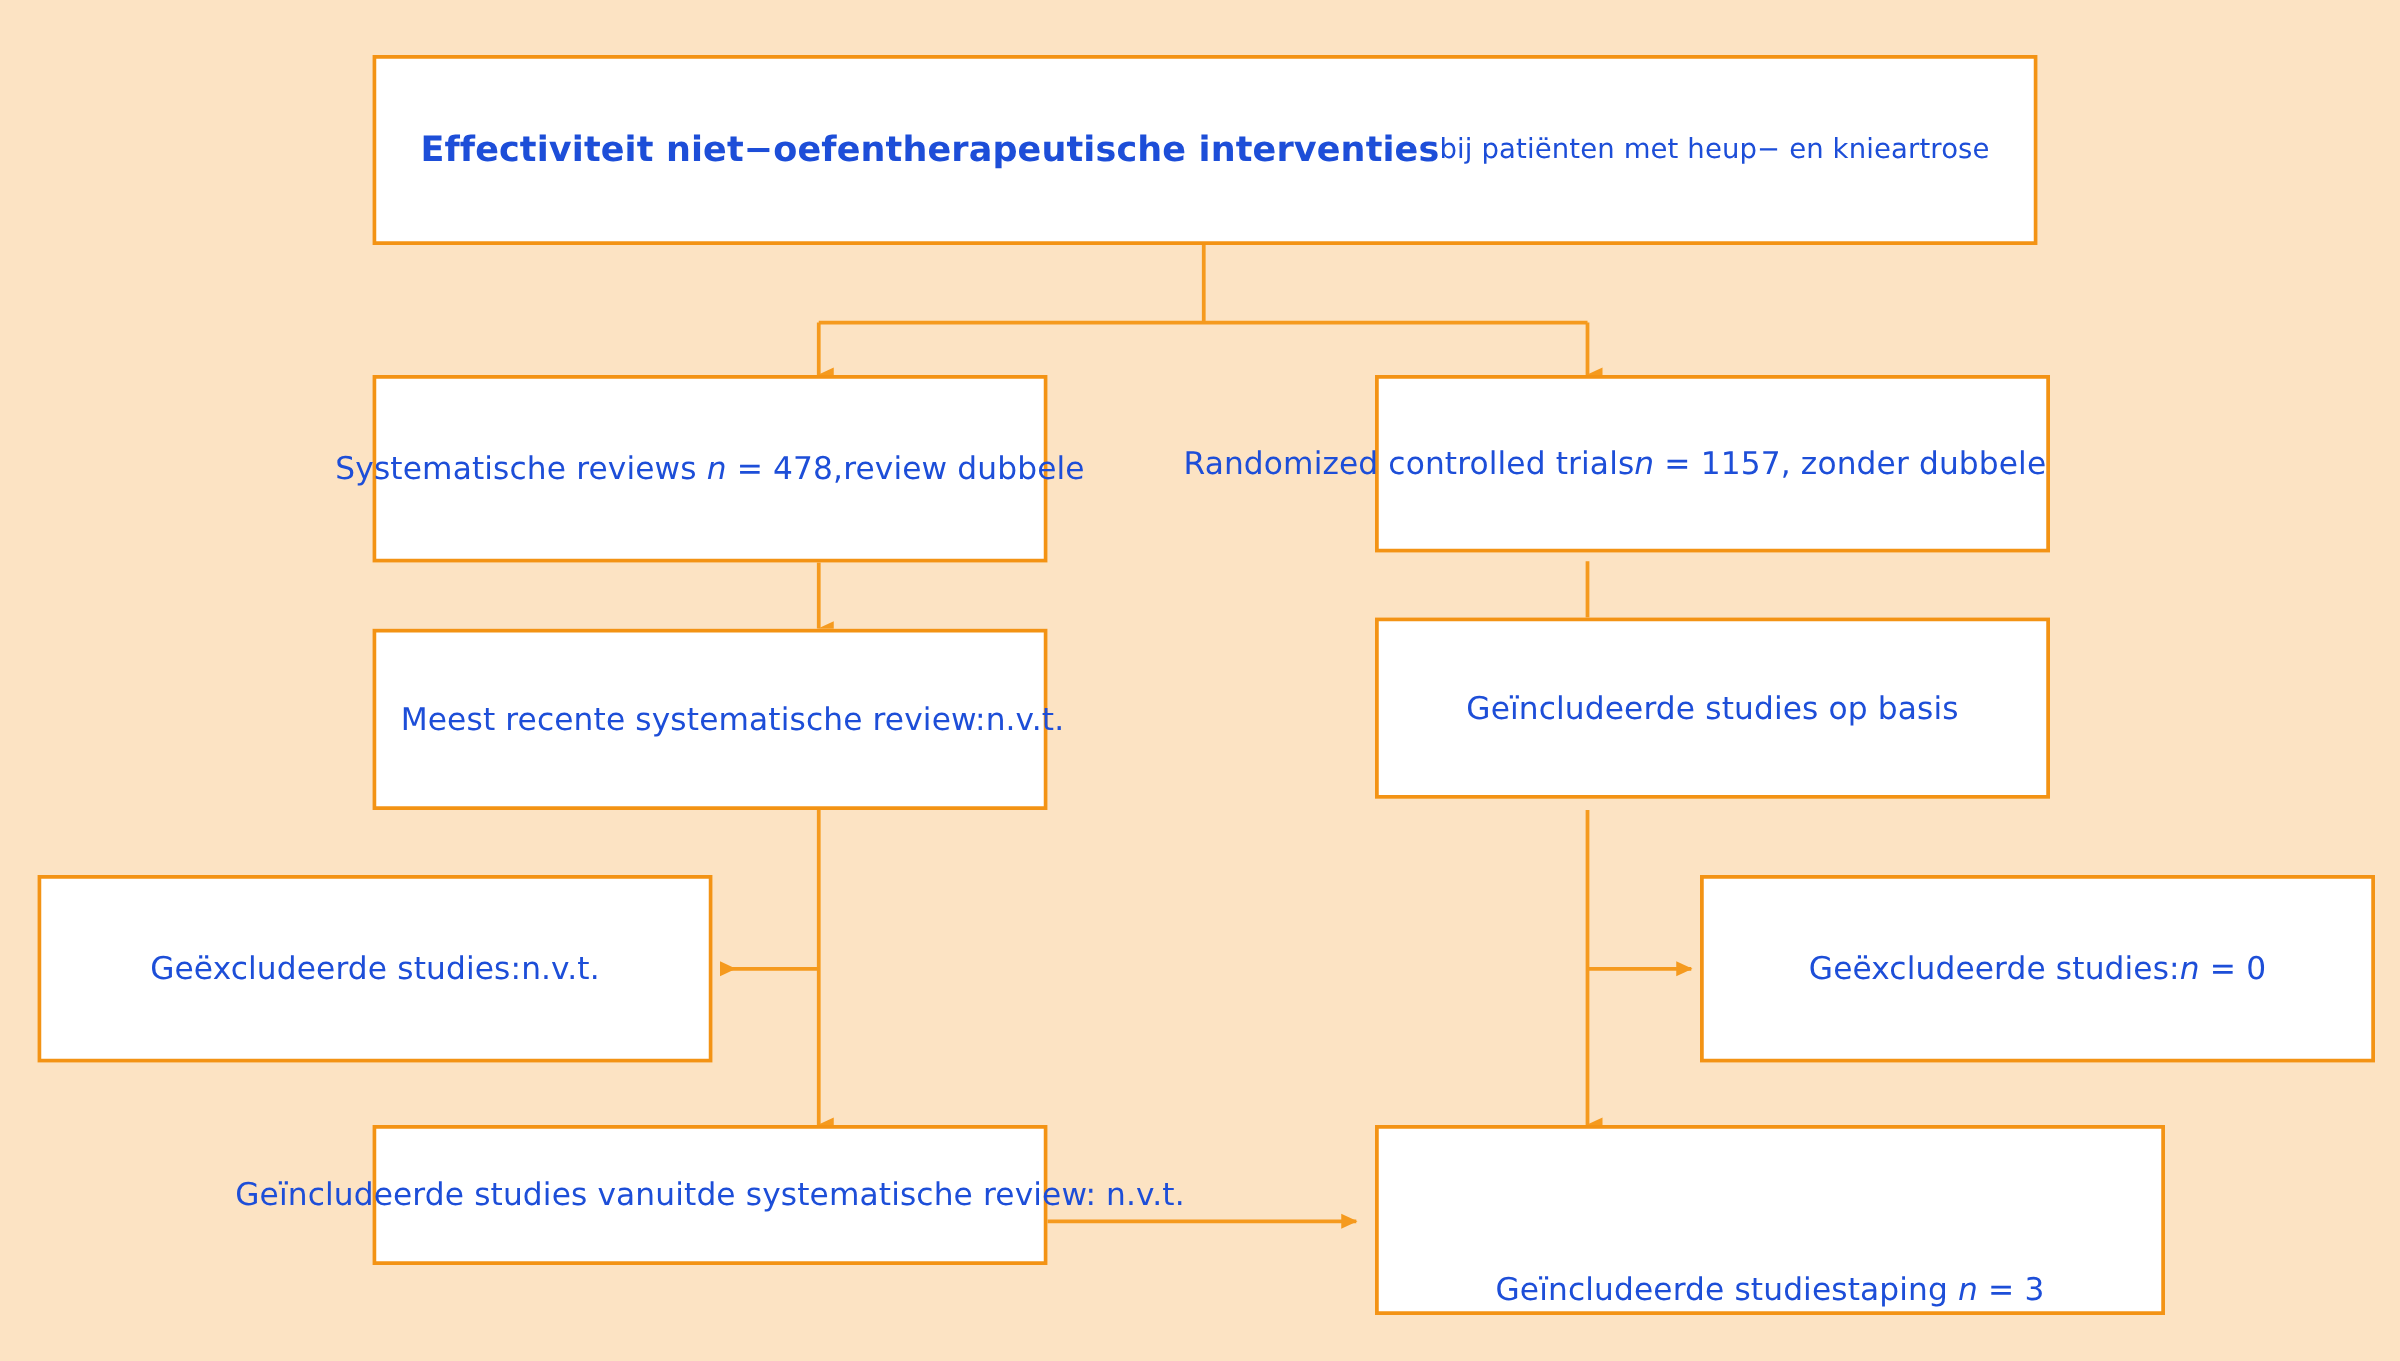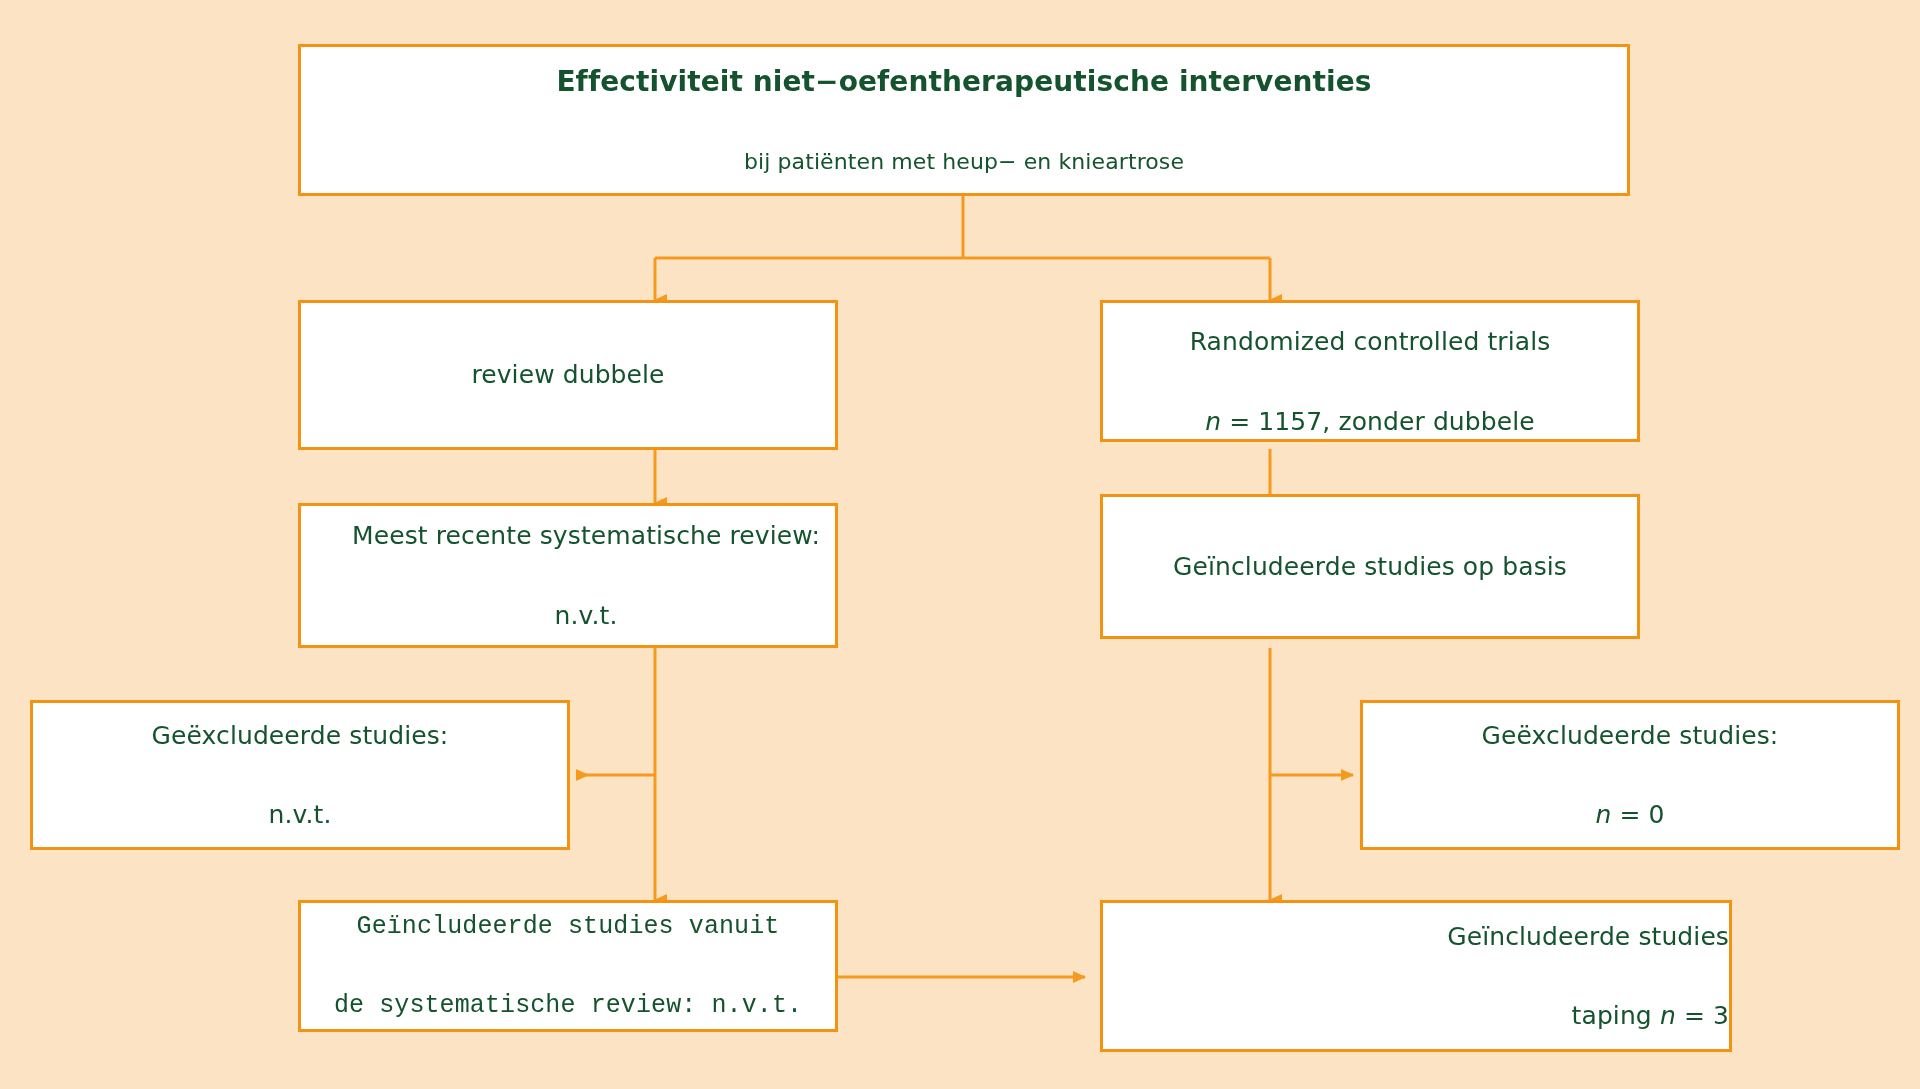--- a/index.html
+++ b/index.html
@@ -25,26 +25,24 @@
     width: 1920px;
     height: 1089px;
     display: block;
   }
   .fc-box {
     position: absolute;
     background: #ffffff;
     border: 3px solid #f39314;
     box-sizing: border-box;
     display: flex;
-    flex-direction: column;
     align-items: center;
     justify-content: center;
     text-align: center;
-    color: #14532d;
-    gap: 44px;
+    color: #1d4ed8;
   }
   .fc-line {
     display: block;
     white-space: nowrap;
     line-height: 1.42;
     font-size: 25px;
     letter-spacing: 0.1px;
   }
   .fc-title-line {
     font-size: 28px;
@@ -101,20 +99,21 @@
       <path d="M833,977 L1085,977" marker-end="url(#arrow-right)"></path>
     </g>
   </svg>
 
   <div class="fc-box" style="left:298px; top:44px; width:1332px; height:152px;">
     <span class="fc-line fc-title-line">Effectiviteit niet−oefentherapeutische interventies</span>
     <span class="fc-line fc-sub-line">bij patiënten met heup− en knieartrose</span>
   </div>
 
   <div class="fc-box" style="left:298px; top:300px; width:540px; height:150px;">
+    <span class="fc-line"><span>Systematische reviews </span><span class="ital">n</span><span> = 478,</span></span>
     <span class="fc-line">review dubbele</span>
   </div>
 
   <div class="fc-box" style="left:1100px; top:300px; width:540px; height:142px;justify-content:flex-end;">
     <span class="fc-line">Randomized controlled trials</span>
     <span class="fc-line"><span class="ital">n</span><span> = 1157, zonder dubbele</span></span>
   </div>
 
   <div class="fc-box" style="left:298px; top:503px; width:540px; height:145px;padding-left:36px;">
     <span class="fc-line">Meest recente systematische review:</span>
@@ -128,21 +127,21 @@
   <div class="fc-box" style="left:30px; top:700px; width:540px; height:150px;">
     <span class="fc-line">Geëxcludeerde studies:</span>
     <span class="fc-line">n.v.t.</span>
   </div>
 
   <div class="fc-box" style="left:1360px; top:700px; width:540px; height:150px;">
     <span class="fc-line">Geëxcludeerde studies:</span>
     <span class="fc-line"><span class="ital">n</span><span> = 0</span></span>
   </div>
 
-  <div class="fc-box" style="left:298px; top:900px; width:540px; height:132px;font-family:Liberation Mono, monospace;">
+  <div class="fc-box" style="left:298px; top:900px; width:540px; height:112px;">
     <span class="fc-line">Geïncludeerde studies vanuit</span>
     <span class="fc-line">de systematische review: n.v.t.</span>
   </div>
 
   <div class="fc-box" style="left:1100px; top:900px; width:632px; height:152px;align-items:flex-end;">
     <span class="fc-line">Geïncludeerde studies</span>
     <span class="fc-line"><span>taping </span><span class="ital">n</span><span> = 3</span></span>
   </div>
 
 </div>

